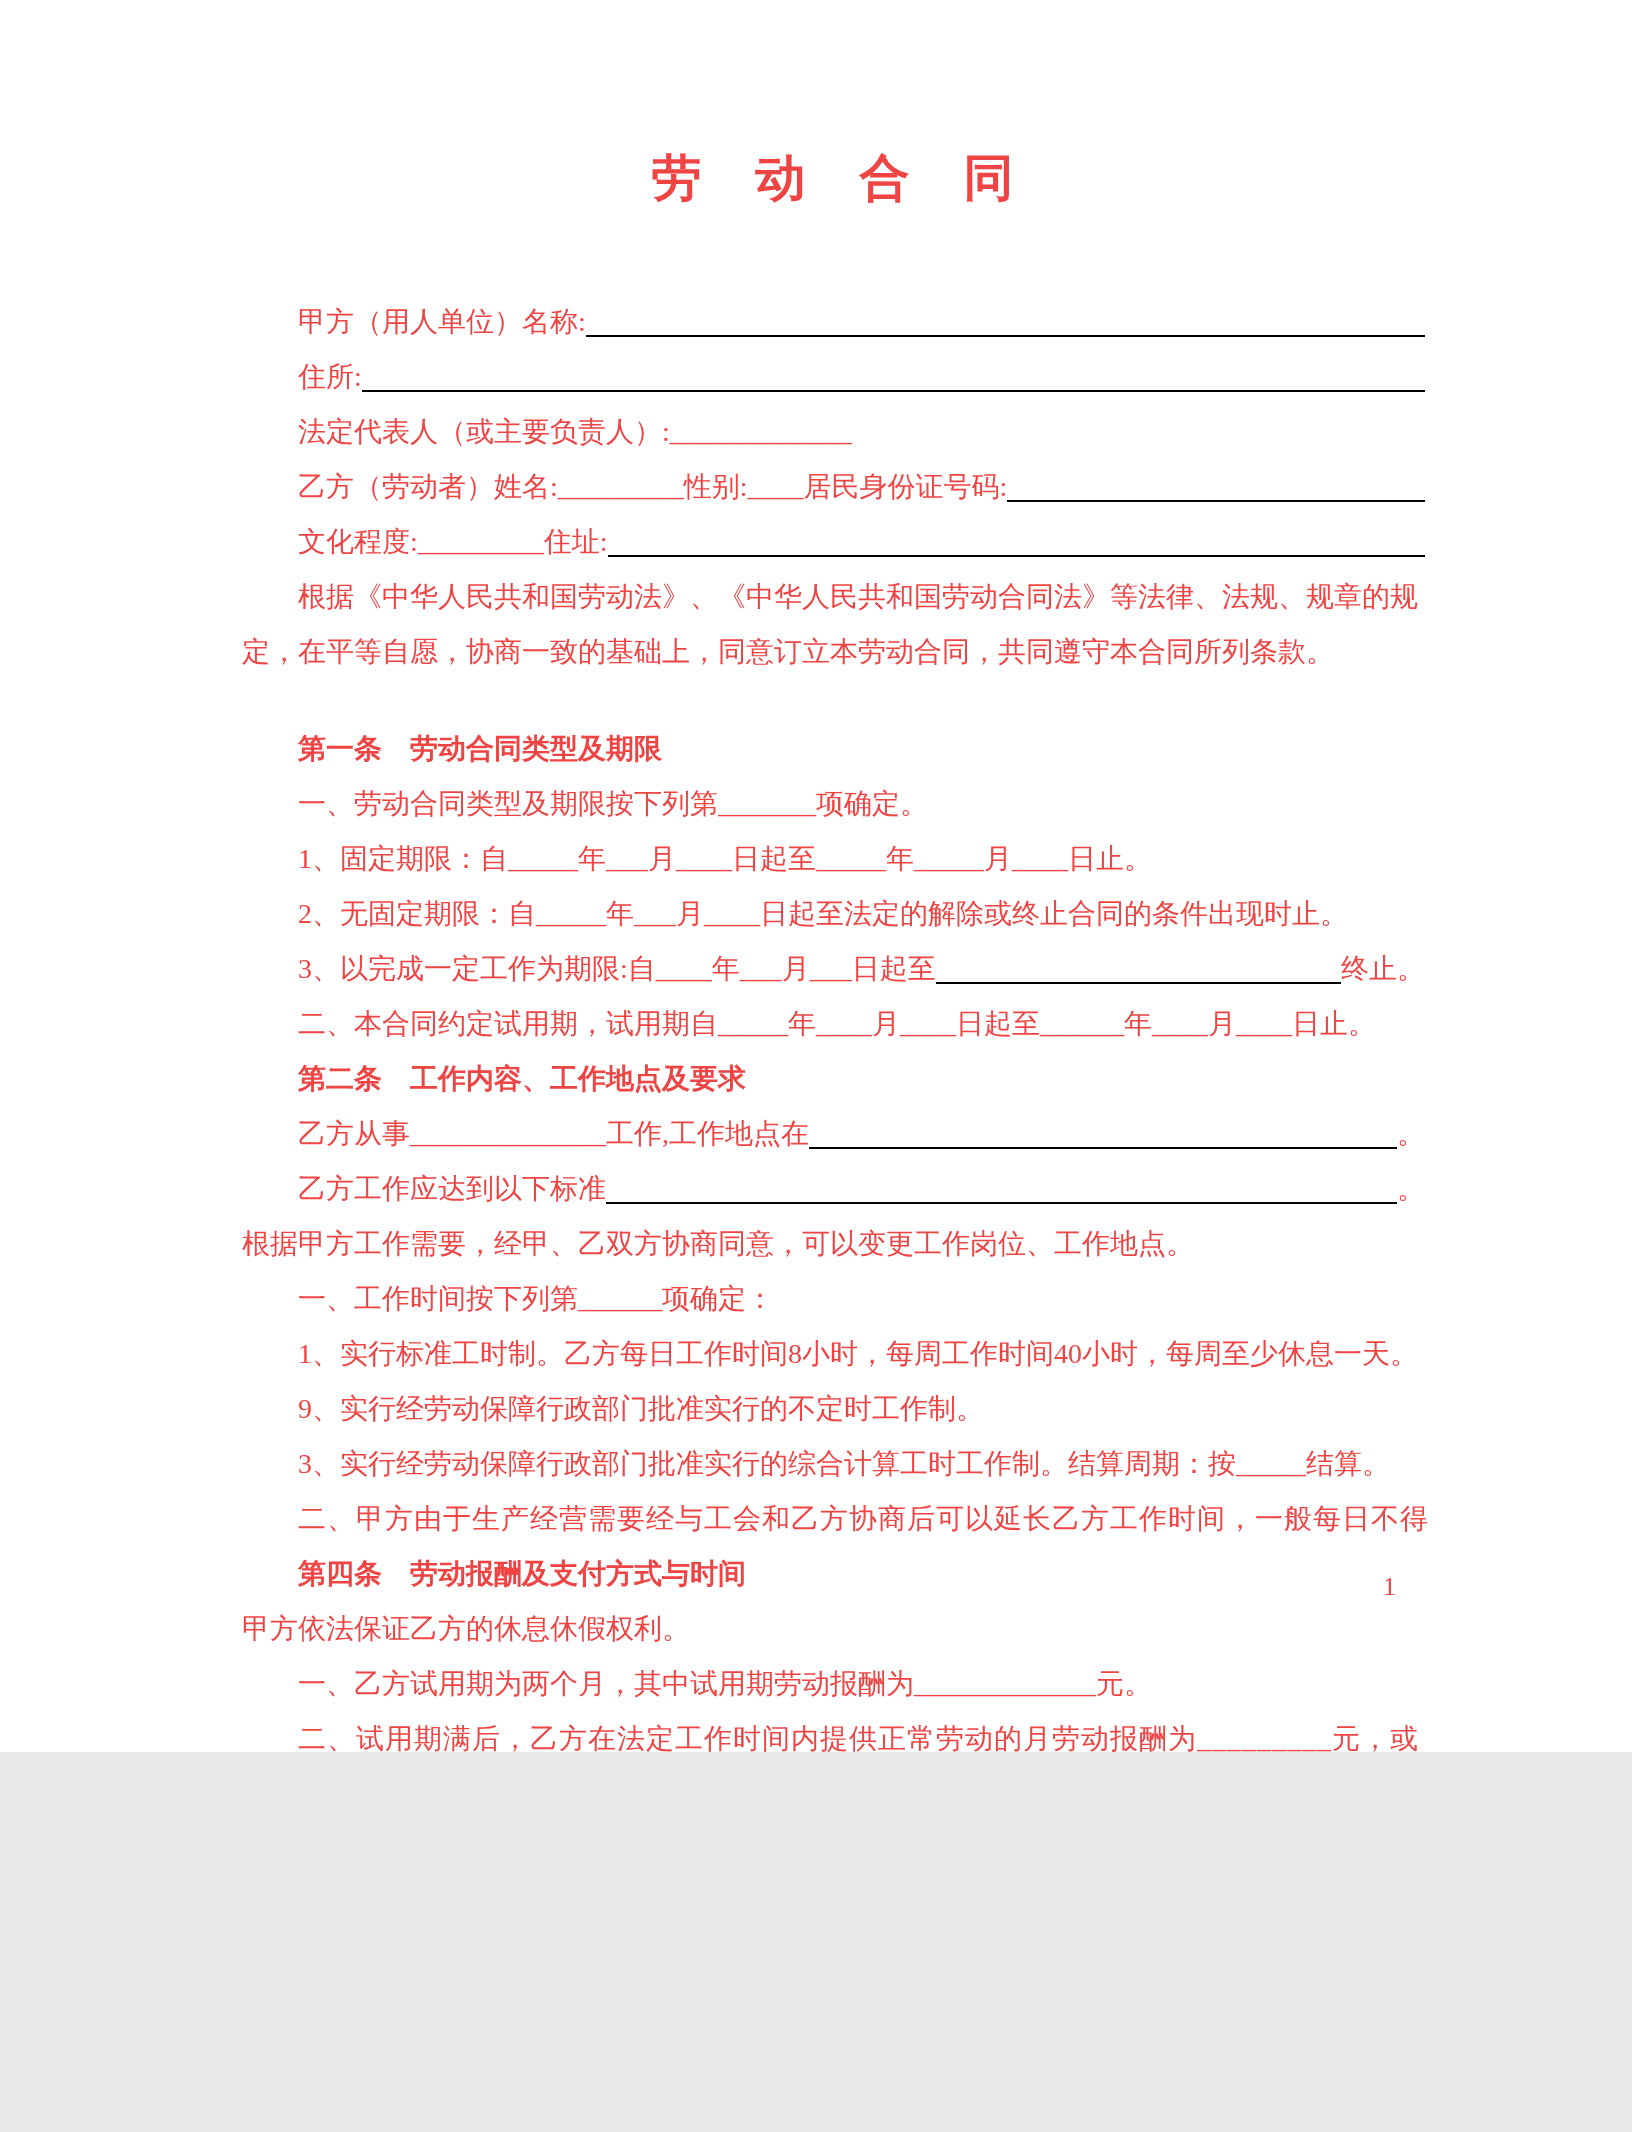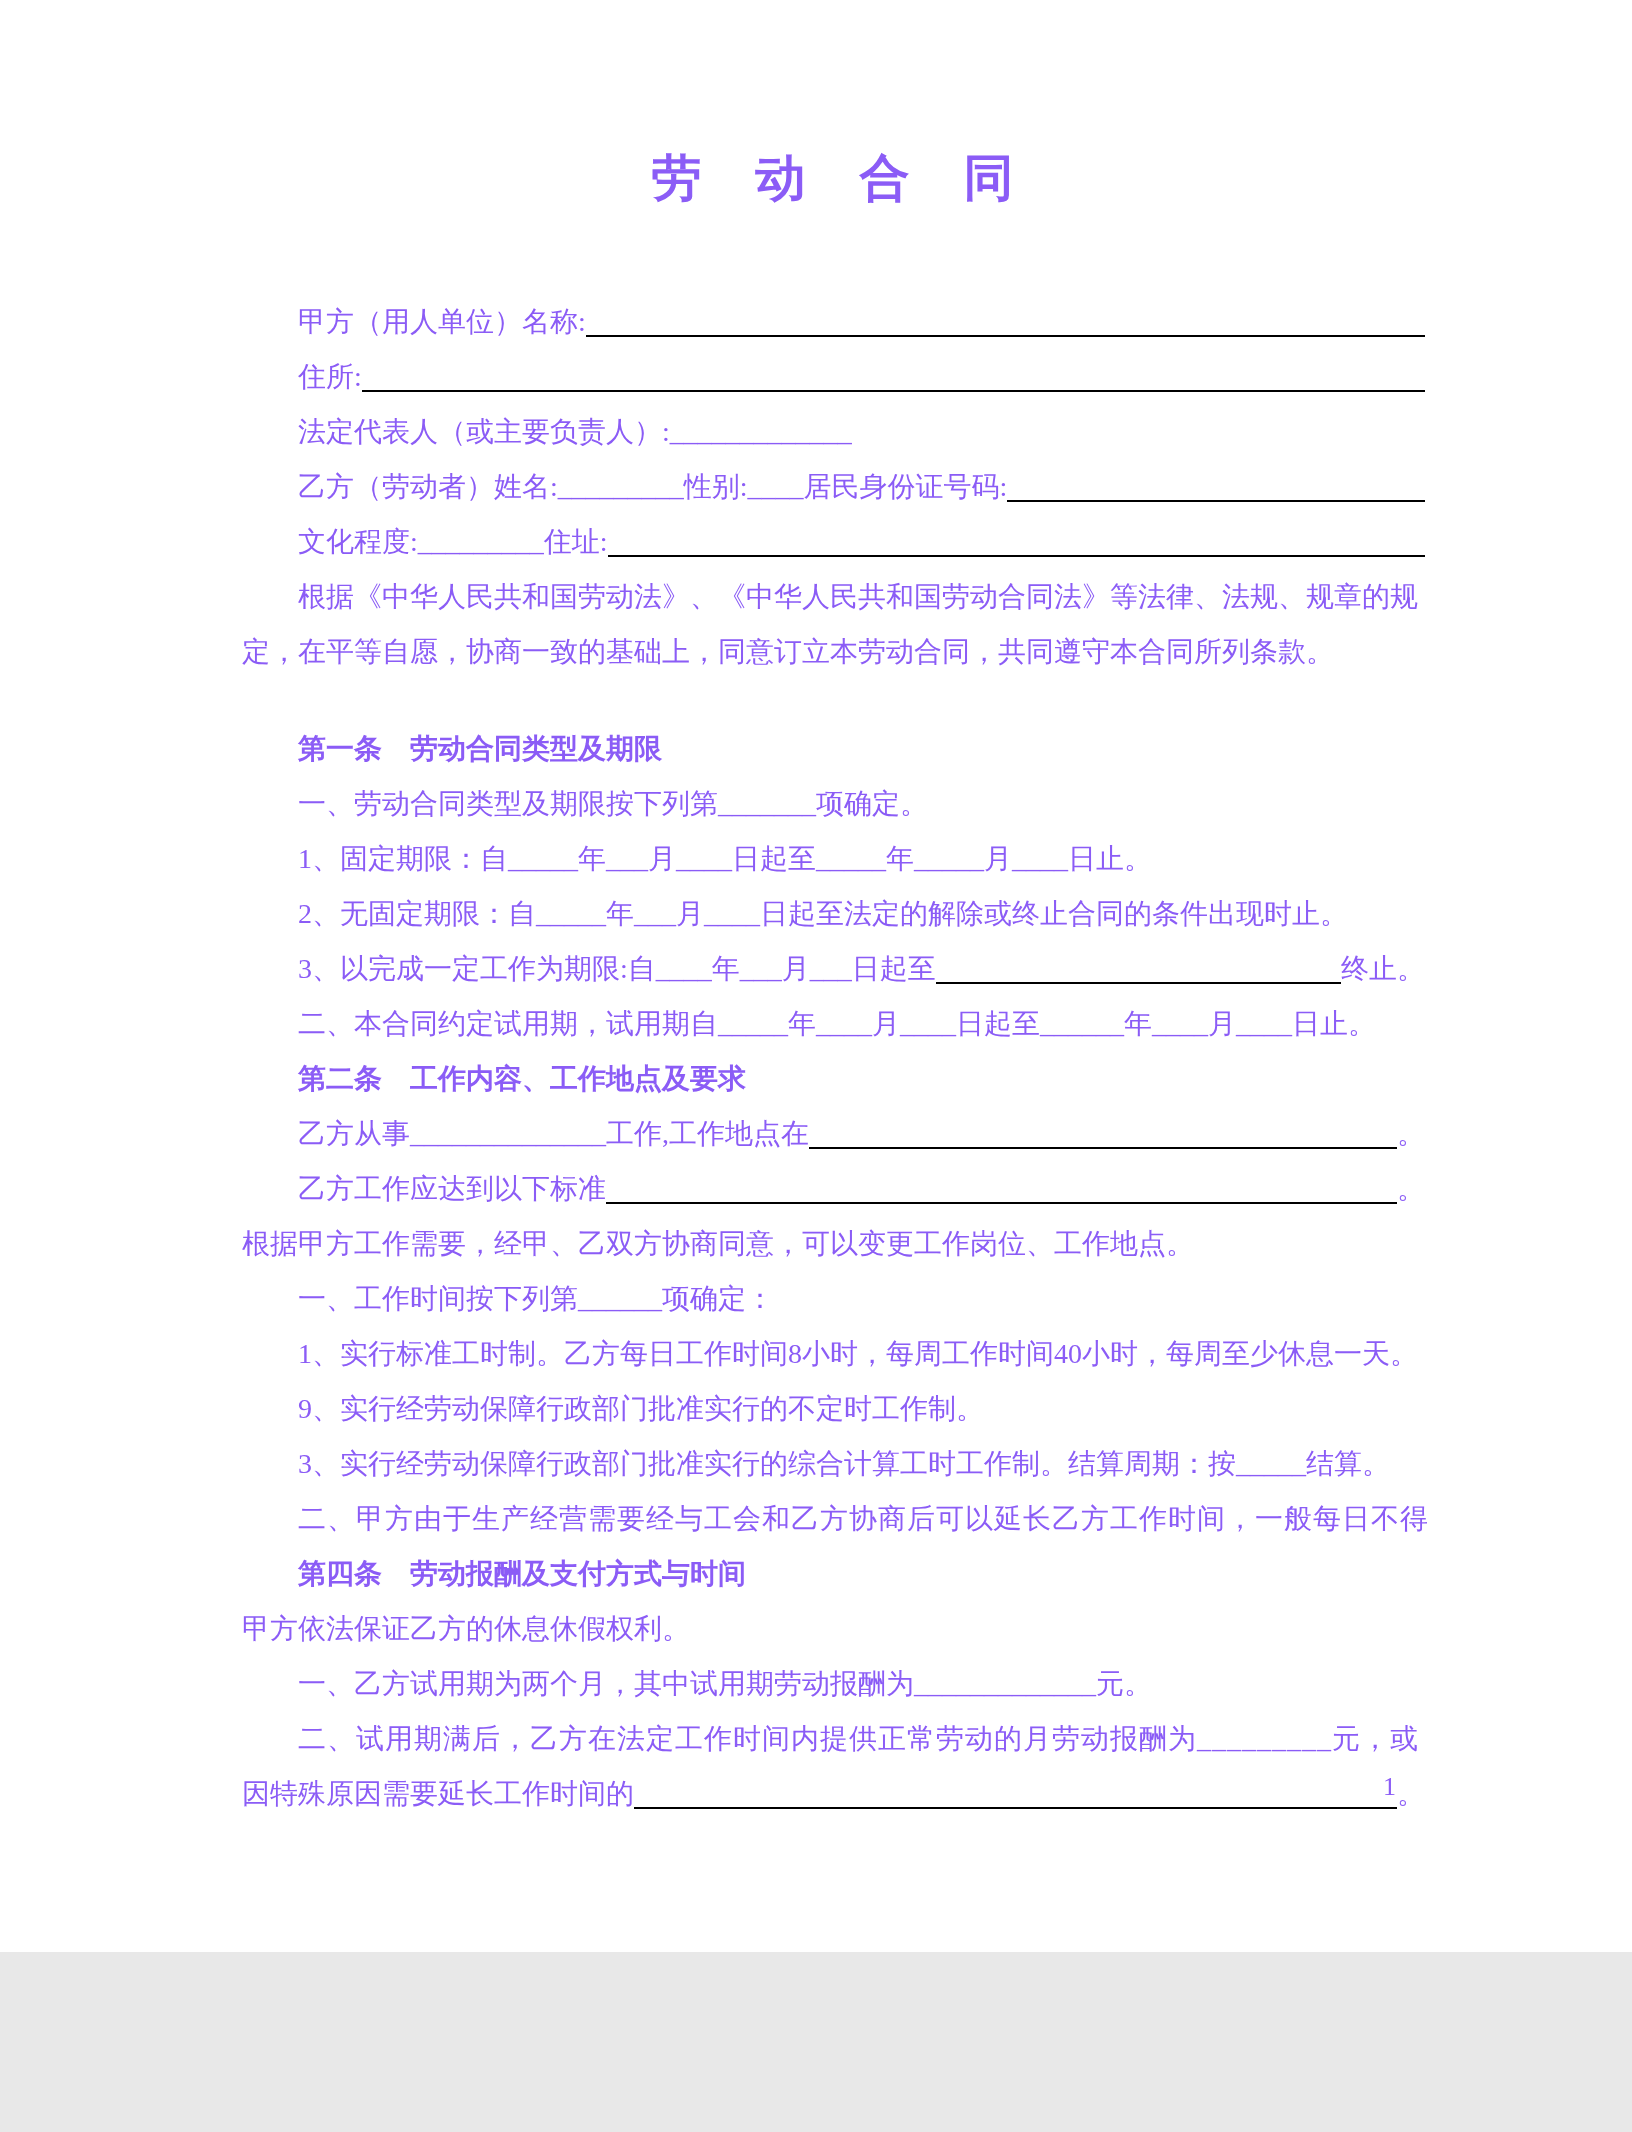--- a/index.html
+++ b/index.html
@@ -1,20 +1,20 @@
 <!DOCTYPE html>
 <html><head>
 <meta charset="utf-8">
 <style>
   html,body{margin:0;padding:0;background:#e8e8e8;}
   .page{
     position:relative;
-    width:1632px;height:1952px;
+    width:1632px;height:1752px;
     background:#ffffff;
-    color:#8b5cf6;
+    color:#ef4444;
     font-family:"Liberation Serif","DejaVu Serif",serif;
     overflow:hidden;
     margin:0 auto;
   }
   .content{
     position:absolute;
     left:242px;top:146px;
     width:1183px;
   }
   .doc-title{

